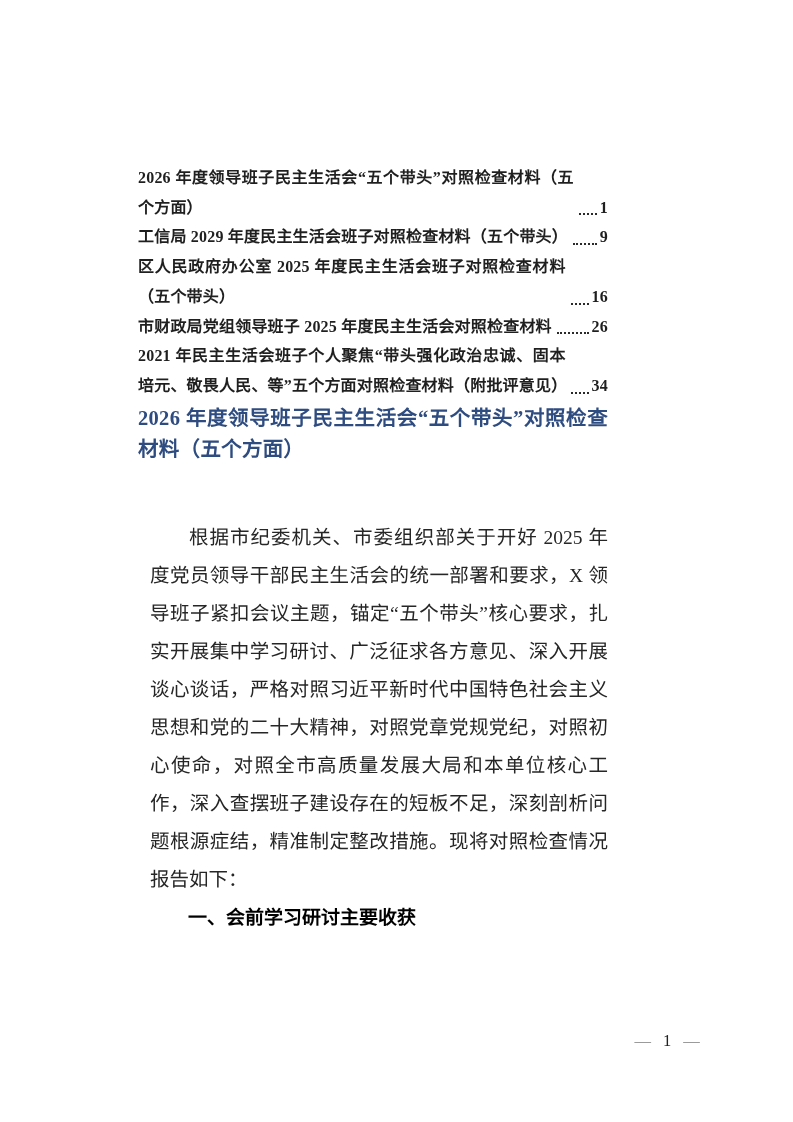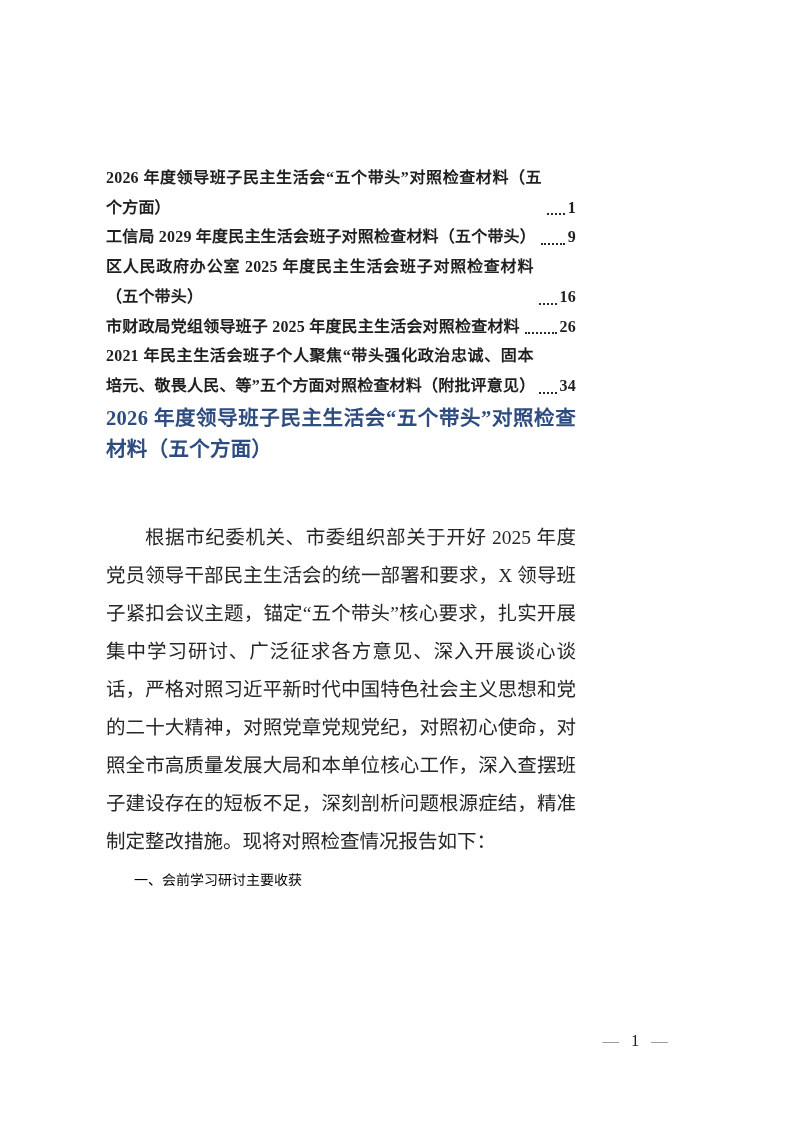--- a/index.html
+++ b/index.html
@@ -2,20 +2,21 @@
 <html lang="zh-CN"><head>
 <meta charset="utf-8">
 <style>
   html,body{margin:0;padding:0;background:#fff;}
   .page{
     position:relative;
     width:681px;height:1122px;
     background:#ffffff;
     overflow:hidden;
     font-family:"Liberation Serif","DejaVu Serif",serif;
+    margin-left:32px;
   }
   
   .toc{
     position:absolute;
     left:106px;right:105px;top:163px;
   }
   .toc-entry{
     display:flex;
     align-items:flex-end;
     line-height:29.7px;
@@ -49,35 +50,35 @@
     font-size:20.5px;
     line-height:31px;
     font-weight:700;
     color:#2e4c80;
     text-align:justify;
     letter-spacing:0.3px;
   }
   
   .doc-body{
     position:absolute;
-    left:106px;right:105px;top:519px;
+    left:118px;right:105px;top:519px;
     font-size:19.5px;
     line-height:38px;
     color:#262626;
     text-align:justify;
   }
   .doc-body p{
     margin:0;
     text-indent:2em;
   }
   .section-heading{
     margin:0;
-    font-size:14px;
+    font-size:19px;
     line-height:38px;
-    font-weight:400;
+    font-weight:700;
     color:#000;
     text-indent:2em;
     font-family:"Liberation Sans","DejaVu Sans",sans-serif;
   }
   
   .footer{
     position:absolute;
     top:1031px;left:560px;width:150px;
     display:flex;
     justify-content:center;

